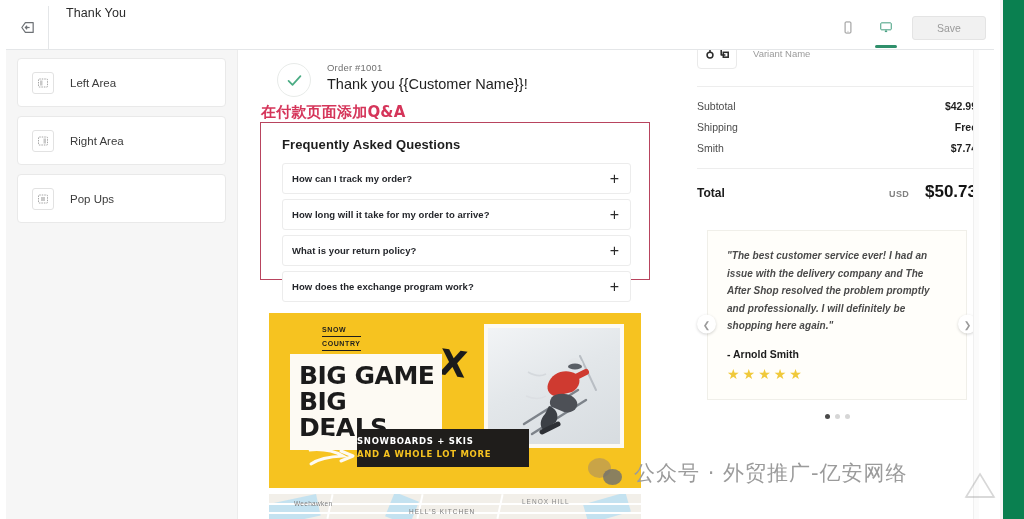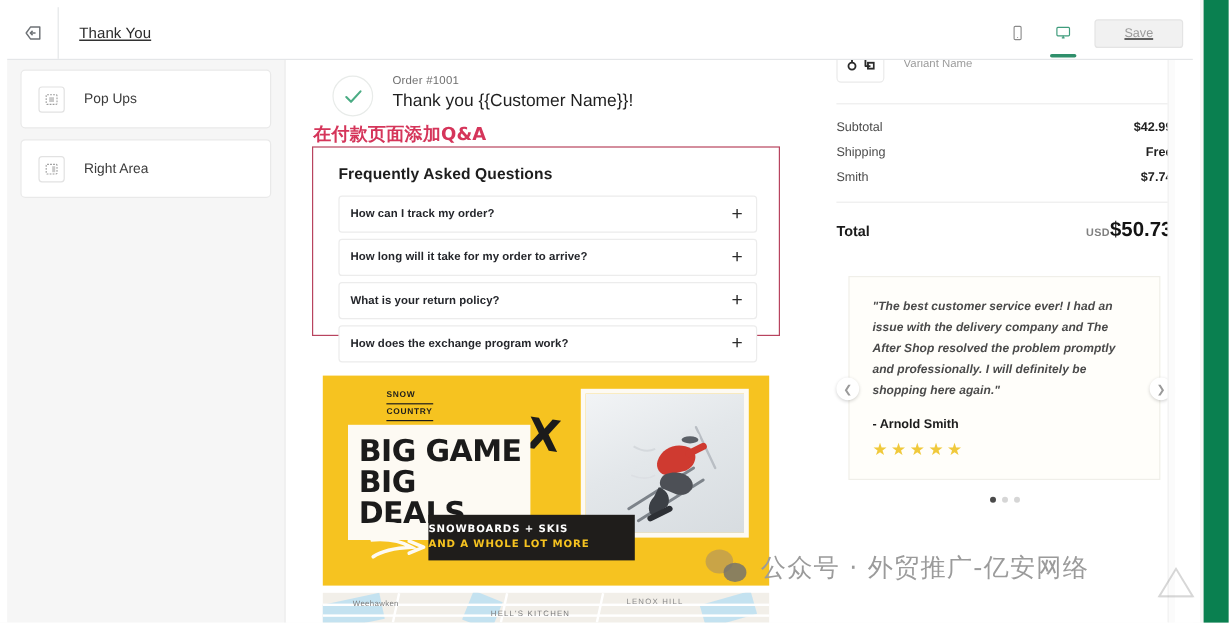--- a/index.html
+++ b/index.html
@@ -27,21 +27,21 @@
     background: #ffffff;
     overflow: hidden;
   }
 
   
   .topbar {
     position: absolute; top: 6px; left: 6px;
     width: 988px; height: 44px;
     background: #ffffff;
     border-bottom: 1px solid #e4e6e8;
-    display: flex; align-items: center; text-decoration: underline;
+    display: flex; align-items: flex-start;
   }
   .back-btn {
     width: 43px; height: 43px;
     display: flex; align-items: center; justify-content: center;
     border-right: 1px solid #e4e6e8;
     cursor: pointer;
   }
   .back-btn svg { width: 17px; height: 17px; }
   .topbar-title {
     margin-left: 17px;
@@ -256,21 +256,21 @@
     margin-left: 16px; font-size: 9.5px; color: #9b9b9b;
   }
   .divider { height: 1px; background: #ededed; margin: 14px 0 13px; }
   .sum-row {
     display: flex; align-items: baseline; margin-bottom: 9px;
   }
   .sum-label { font-size: 10.5px; color: #4c4c4c; }
   .sum-val { margin-left: auto; font-size: 10.5px; color: #1f1f1f; font-weight: 700; }
   .total-row { display: flex; align-items: baseline; margin-top: 3px; }
   .total-label { font-size: 12px; font-weight: 700; color: #1a1a1a; }
-  .total-right { margin-left: auto; display: flex; align-items: baseline; gap: 0; }
+  .total-right { margin-left: auto; display: flex; align-items: baseline; gap: 16px; }
   .total-cur { font-size: 9px; color: #808080; font-weight: 700; letter-spacing: .3px; }
   .total-val { font-size: 17px; font-weight: 700; color: #141414; }
 
   
   .testi-block { position: relative; margin-top: 28px; }
   .testi-card {
     margin: 0 10px;
     border: 1px solid #f0efe9;
     background: #fffefa;
     padding: 16px 19px 18px 19px;
@@ -358,39 +358,48 @@
               <path d="M10 19h4M12 16v3"></path>
             </svg>
           </div>
         </div>
         <div class="save-btn">Save</div>
       </div>
     </div>
 
     <div class="sidebar">
 
+      <div class="side-item">
+        <span class="side-icon">
+          <svg viewBox="0 0 24 24" fill="none" stroke="#9b9b9b" stroke-width="1.8">
+            <rect x="3" y="4" width="18" height="16" rx="1.5" stroke-dasharray="3 2"></rect>
+            <rect x="6" y="7" width="5" height="10" fill="#c9c9c9" stroke="none"></rect>
+          </svg>
+        </span>
+        <span class="side-label">Left Area</span>
+      </div>
+
+      <div class="side-item">
+        <span class="side-icon">
+          <svg viewBox="0 0 24 24" fill="none" stroke="#9b9b9b" stroke-width="1.8">
+            <rect x="3" y="4" width="18" height="16" rx="1.5" stroke-dasharray="3 2"></rect>
+            <rect x="13" y="7" width="5" height="10" fill="#c9c9c9" stroke="none"></rect>
+          </svg>
+        </span>
+        <span class="side-label">Right Area</span>
+      </div>
 
       <div class="side-item">
         <span class="side-icon">
           <svg viewBox="0 0 24 24" fill="none" stroke="#9b9b9b" stroke-width="1.8">
             <rect x="3" y="4" width="18" height="16" rx="1.5" stroke-dasharray="3 2"></rect>
             <rect x="8" y="8" width="8" height="8" fill="#c9c9c9" stroke="none"></rect>
           </svg>
         </span>
         <span class="side-label">Pop Ups</span>
-      </div>
-
-      <div class="side-item">
-        <span class="side-icon">
-          <svg viewBox="0 0 24 24" fill="none" stroke="#9b9b9b" stroke-width="1.8">
-            <rect x="3" y="4" width="18" height="16" rx="1.5" stroke-dasharray="3 2"></rect>
-            <rect x="13" y="7" width="5" height="10" fill="#c9c9c9" stroke="none"></rect>
-          </svg>
-        </span>
-        <span class="side-label">Right Area</span>
       </div>
 
     </div>
 
     <div class="preview">
 
       <div class="order-head">
         <span class="check-circle">
           <svg viewBox="0 0 24 24" fill="none" stroke="#4bac84" stroke-width="2.2">
             <path d="M4.5 12.5l5 5L19.5 6.5" stroke-linecap="round" stroke-linejoin="round"></path>

